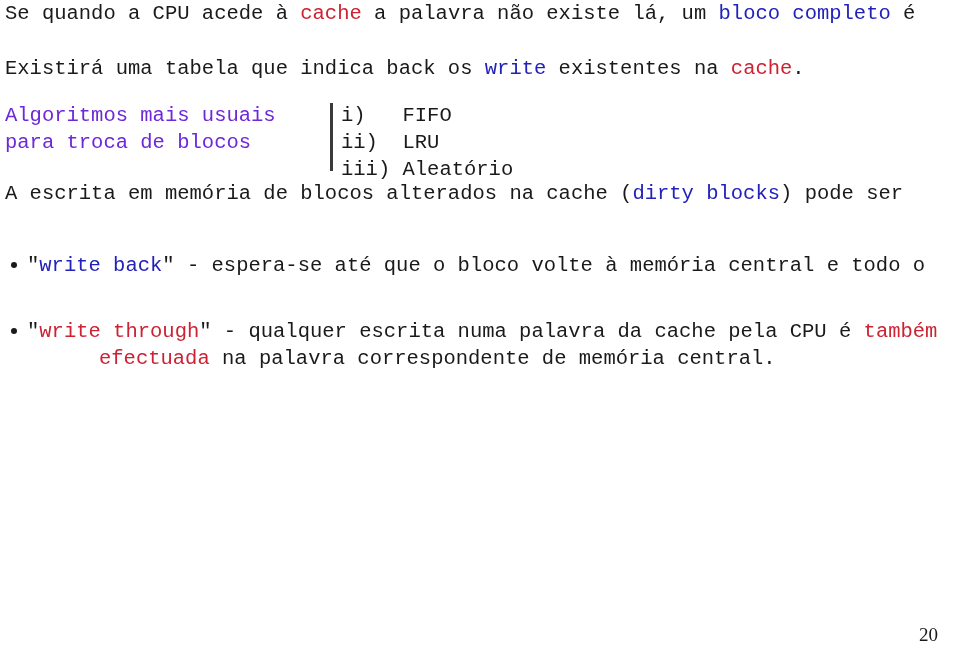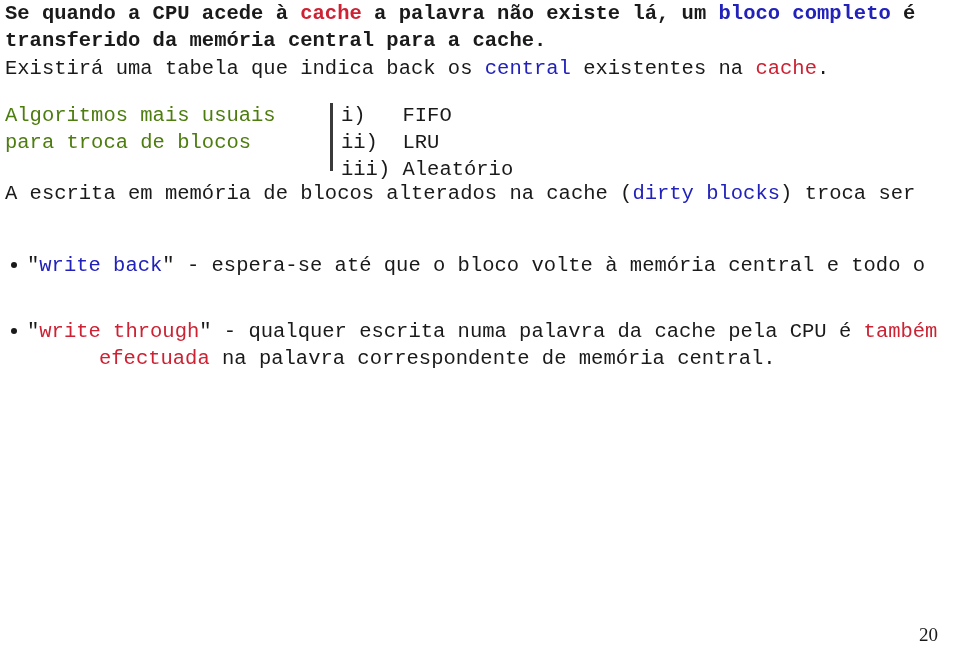--- a/index.html
+++ b/index.html
@@ -27,33 +27,33 @@
     position: absolute;
     left: 5px;
     font-size: 20.5px;
     line-height: 27px;
     letter-spacing: 0px;
     white-space: pre;
     color: #1a1a1a;
   }
 
   
-  #para-intro  { top: 0px;   width: 955px; font-weight: bold; }
+  #para-intro  { top: 0px;   width: 955px; }
   #para-table  { top: 55px;  width: 955px; }
   #para-write  { top: 180px; width: 955px; }
 
   
   #algo-label {
     position: absolute;
     left: 5px;
     top: 102px;
     font-size: 20.5px;
     line-height: 27px;
     white-space: pre;
-    color: #4d7c0f;
+    color: #6d28d9;
   }
 
   
   #algo-rule {
     position: absolute;
     left: 330px;
     top: 103px;
     width: 3px;
     height: 68px;
     background: #3a3a3a;
@@ -113,31 +113,31 @@
     font-family: Liberation Serif, serif;
     font-size: 19px;
     color: #1a1a1a;
   }
 </style>
 </head>
 <body>
 
 <div class="slide">
 
-  <div class="body-text" id="para-intro"><span>Se quando a CPU acede à </span><span class="c-red">cache</span><span> a palavra não existe lá, um </span><span class="c-blue">bloco completo</span><span> é</span><br><span>transferido da memória central para a cache.</span></div>
+  <div class="body-text" id="para-intro"><span>Se quando a CPU acede à </span><span class="c-red">cache</span><span> a palavra não existe lá, um </span><span class="c-blue">bloco completo</span><span> é</span><br></div>
 
-  <div class="body-text" id="para-table"><span>Existirá uma tabela que indica back os </span><span class="c-blue">central</span><span> existentes na </span><span class="c-red">cache</span><span>.</span></div>
+  <div class="body-text" id="para-table"><span>Existirá uma tabela que indica back os </span><span class="c-blue">write</span><span> existentes na </span><span class="c-red">cache</span><span>.</span></div>
 
   <div id="algo-label"><span>Algoritmos mais usuais</span><br><span>para troca de blocos</span></div>
 
   <div id="algo-rule"></div>
 
   <div id="algo-list"><span>i)   FIFO</span><br><span>ii)  LRU</span><br><span>iii) Aleatório</span></div>
 
-  <div class="body-text" id="para-write"><span>A escrita em memória de blocos alterados na cache (</span><span class="c-blue">dirty blocks</span><span>) troca ser</span><br></div>
+  <div class="body-text" id="para-write"><span>A escrita em memória de blocos alterados na cache (</span><span class="c-blue">dirty blocks</span><span>) pode ser</span><br></div>
 
   <div class="bullet-block" id="bullet-writeback">
     <div class="bullet-row">
       <span class="bullet-dot"></span>
       <div class="bullet-line1"><span>"</span><span class="c-blue">write back</span><span>"</span><span> - espera-se até que o bloco volte à memória central e todo o</span></div>
     </div>
   </div>
 
   <div class="bullet-block" id="bullet-writethrough">
     <div class="bullet-row">

